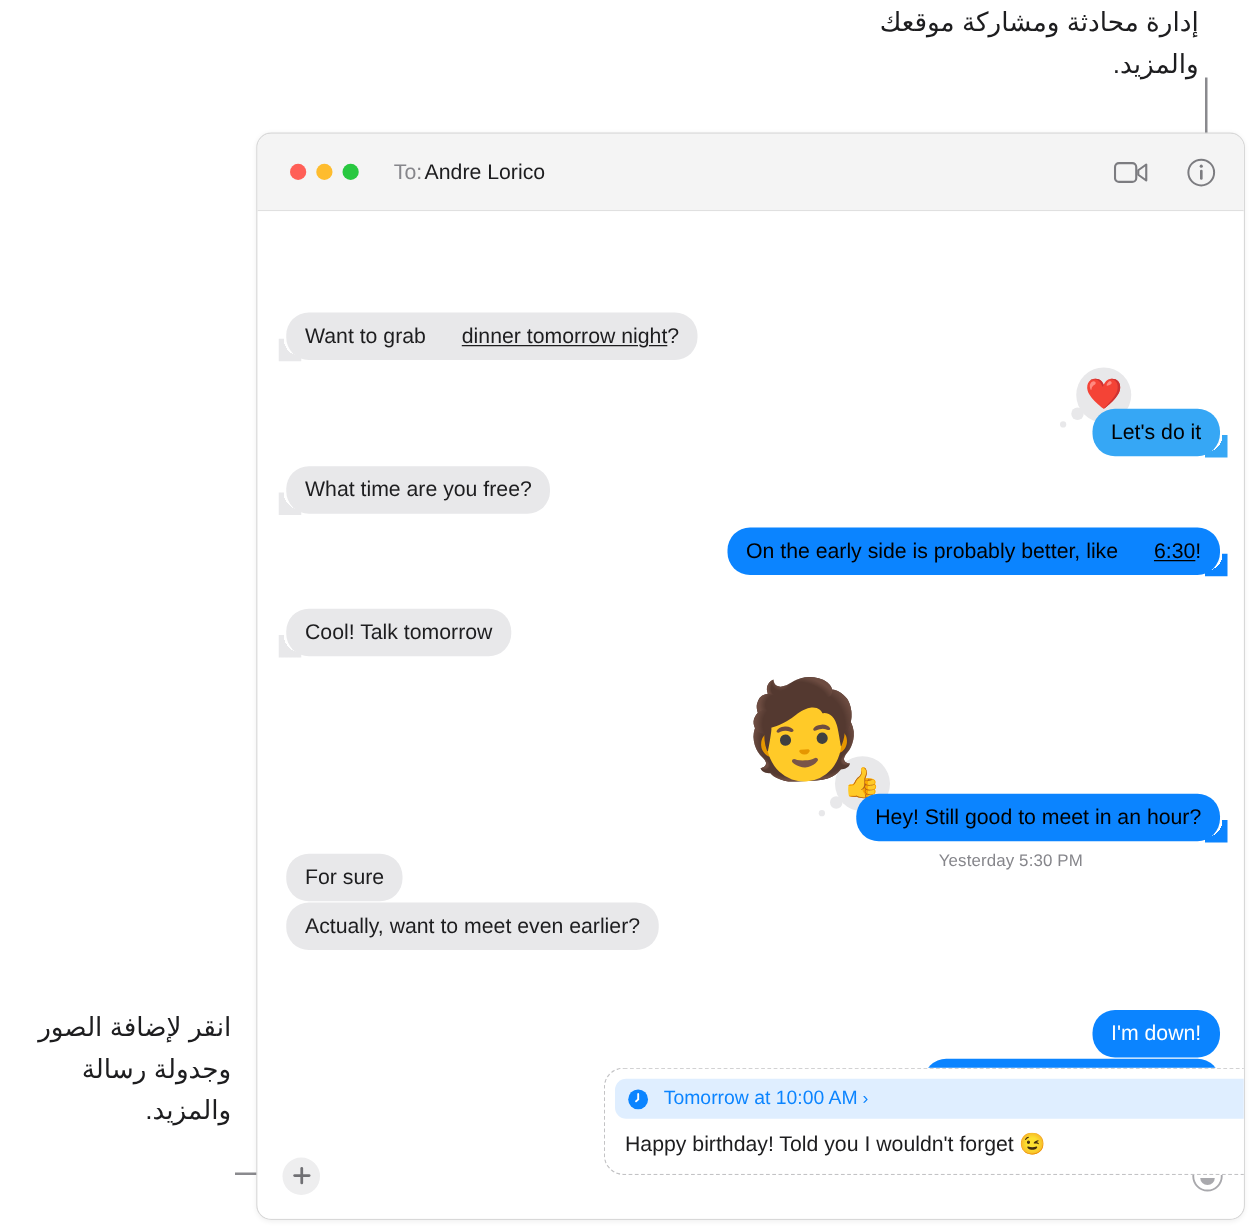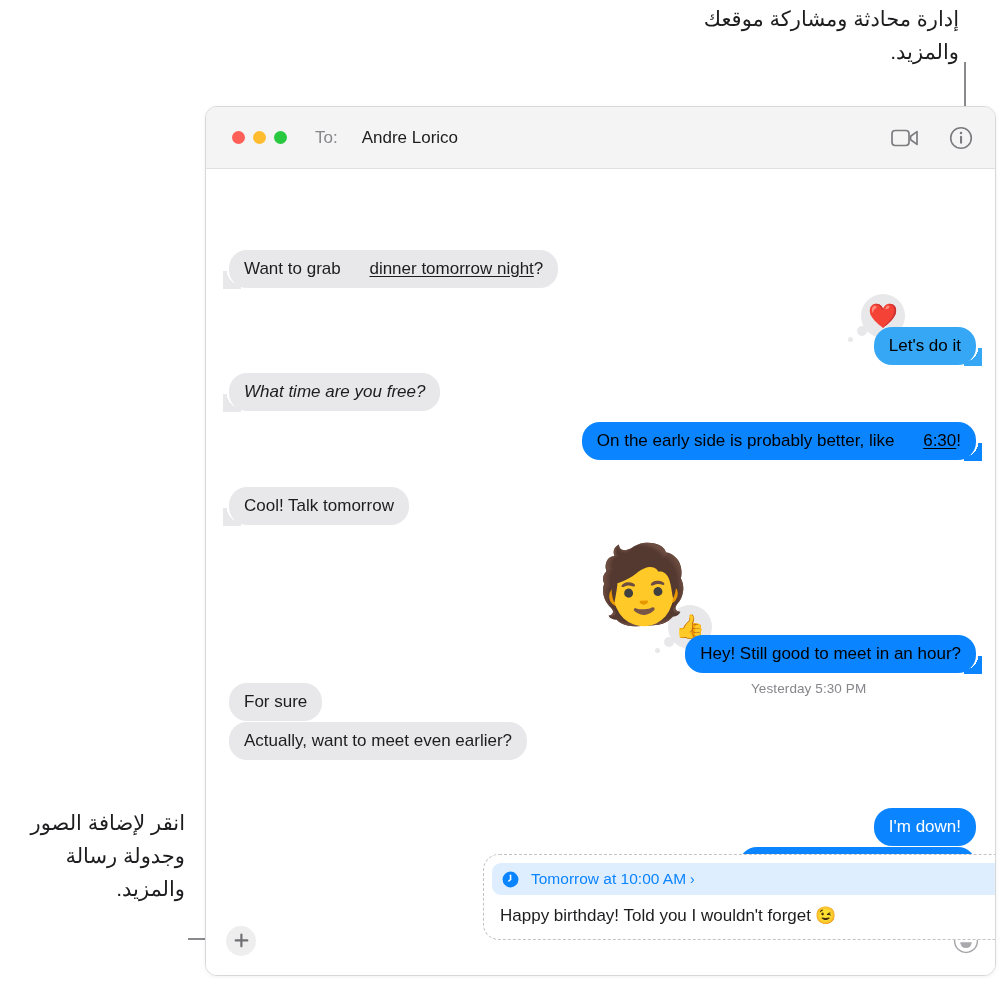--- a/index.html
+++ b/index.html
@@ -98,21 +98,21 @@
   }
   .dot.red   { background: #ff5f57; }
   .dot.amber { background: #febc2e; }
   .dot.green { background: #28c840; }
 
   #to-row {
     margin-left: 28px;
     font-size: 17px;
     color: #1d1d1f;
     display: flex;
-    gap: 24px;
+    gap: 2px;
     align-items: baseline;
   }
   #to-label { color: #86868b; }
   #to-value { color: #1d1d1f; }
 
   #titlebar-actions {
     margin-left: auto;
     display: flex;
     align-items: center;
     gap: 30px;
@@ -341,21 +341,21 @@
 
     <div class="tapback" style="left:655px; top:125px;">
       <span class="pip1"></span>
         <span class="pip2"></span>
       <span>❤️</span>
     </div>
     <div class="bubble blue tail-r" style="right:19px; top:158px;">
       <span class="txt">Let's do it</span>
     </div>
 
-    <div class="bubble gray tail-l" style="left:23px; top:204px;font-style:italic;">
+    <div class="bubble gray tail-l" style="left:23px; top:204px;">
       <span class="txt">What time are you free?</span>
     </div>
 
     <div class="bubble blue-strong tail-r" style="right:19px; top:253px;">
       <span class="txt"><span>On the early side is probably better, like </span><u>6:30</u><span>!</span></span>
     </div>
 
     <div class="bubble gray tail-l" style="left:23px; top:318px;">
       <span class="txt">Cool! Talk tomorrow</span>
     </div>

